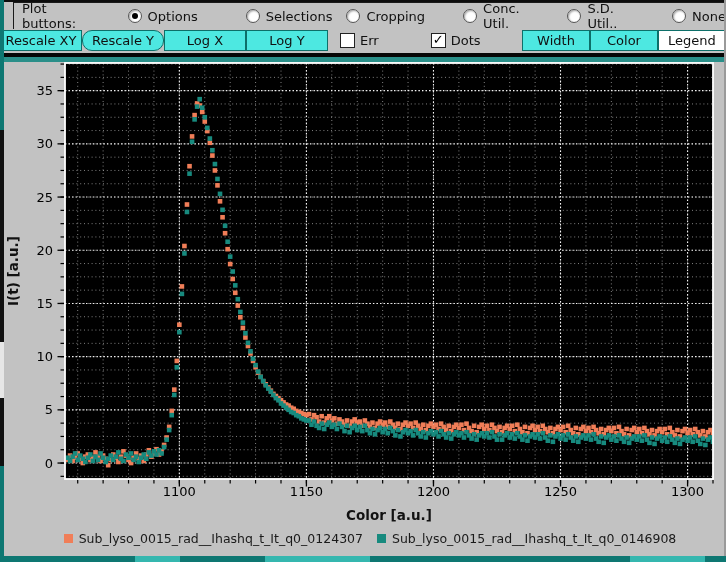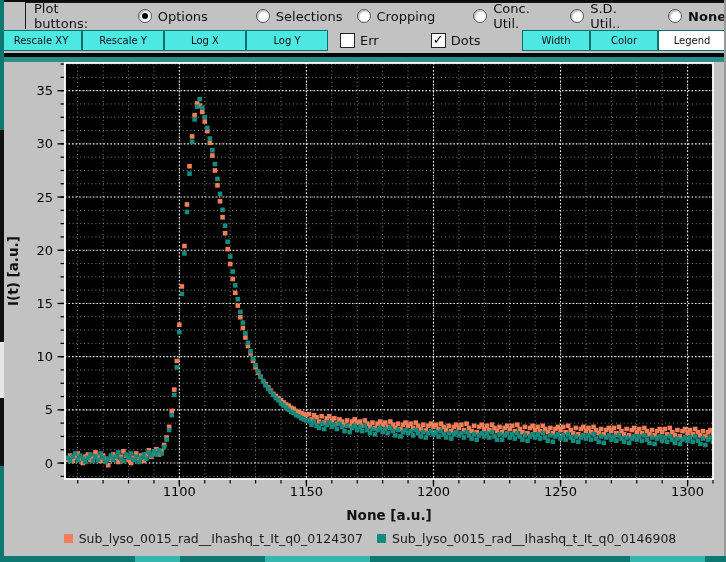--- a/index.html
+++ b/index.html
@@ -8,29 +8,29 @@
   
   .top-edge{position:absolute;left:0;top:0;right:0;height:2px;background:#0c0c0c;z-index:9}
   .right-edge{position:absolute;right:0;top:0;width:2px;height:562px;background:#9a9a9a;z-index:9}
   .left-strip{position:absolute;left:0;top:0;width:4px;height:562px;z-index:9;background:#101010}
   .left-strip .seg{position:absolute;left:0;width:4px}
   .bottom-strip{position:absolute;left:0;right:0;bottom:0;height:6px;background:#0e7772;z-index:9}
   .bottom-strip .seg{position:absolute;top:0;height:6px;background:#35b7af}
   
   .toolbar{position:absolute;left:0;top:2px;right:0;height:51px;z-index:8;background:#c2c2c2;
            border-bottom:4px solid #060606;box-shadow:0 5px 0 #2a8f89}
-  .row1{display:flex;align-items:center;height:26px;margin-left:25px;border-left:1px solid #1a1a1a;
+  .row1{display:flex;align-items:center;height:26px;margin-left:13px;border-left:1px solid #1a1a1a;
         border-top:1px solid #1a1a1a;font-size:13px;padding-left:8px}
   .row1 .cap{margin-right:10px}
   .radio-item{display:flex;align-items:center;gap:6px;margin-right:0}
   .radio{width:12px;height:12px;border-radius:50%;background:#fff;border:1px solid #555;
          box-shadow:inset 1px 1px 2px rgba(0,0,0,.35);position:relative;flex:none}
   .radio.sel::after{content:"";position:absolute;left:3px;top:3px;width:6px;height:6px;border-radius:50%;background:#000}
   .row2{display:flex;align-items:stretch;height:21px;margin-top:1px}
-  .tb-btn{display:flex;align-items:center;justify-content:center;font-size:10px;
+  .tb-btn{display:flex;align-items:center;justify-content:center;font-size:13px;
           border:1px solid #0d6f69;background:#4de8e1;flex:none;cursor:default}
   .btn-l{width:80px}
   .btn-r{width:66px}
   .cb-item{display:flex;align-items:center;gap:5px;font-size:13px}
   .cb{width:13px;height:13px;background:#fff;border:1px solid #222;flex:none;
       font-size:13px;line-height:12px;text-align:center;font-weight:bold;color:#000}
   
   .ylabel{position:absolute;top:271px;left:13px;transform:translate(-50%,-50%) rotate(-90deg);
           font-weight:bold;font-size:13.5px;white-space:nowrap;z-index:3}
   .xlabel{position:absolute;top:507px;left:389px;transform:translateX(-50%);
@@ -74,29 +74,29 @@
           <span>Cropping</span>
         </span>
         <span class="radio-item" style="margin-left: 38px;">
           <span class="radio"></span>
           <span>Conc. Util.</span>
         </span>
         <span class="radio-item" style="margin-left: 22px;">
           <span class="radio"></span>
           <span>S.D. Util..</span>
         </span>
-        <span class="radio-item" style="margin-left: 28px; font-weight: bold;">
+        <span class="radio-item" style="margin-left: 28px;">
           <span class="radio"></span>
           <span>None</span>
         </span>
       </span>
   </div>
   <div class="row2" id="button-row">
       <div class="tb-btn btn-l" style="background: rgb(77, 232, 225);">Rescale XY</div>
-      <div class="tb-btn btn-l" style="background: rgb(77, 232, 225);">Rescale Y</div>
+      <div class="tb-btn btn-l" style="background: rgb(77, 232, 225); border-radius: 10px;">Rescale Y</div>
       <div class="tb-btn btn-l" style="background: rgb(77, 232, 225);">Log X</div>
       <div class="tb-btn btn-l" style="background: rgb(77, 232, 225);">Log Y</div>
       <span class="cb-item" style="margin-left: 12px;">
         <span class="cb"></span>
         <span>Err</span>
       </span>
       <span class="cb-item" style="margin-left: 52px;">
         <span class="cb">✓</span>
         <span>Dots</span>
       </span>
@@ -780,21 +780,21 @@
         <rect x="703.0764705882353" y="442.6539641943734" width="4.6" height="4.6"></rect>
         <rect x="705.6176470588235" y="437.3342710997442" width="4.6" height="4.6"></rect>
         <rect x="708.1588235294118" y="435.2063938618926" width="4.6" height="4.6"></rect>
         <rect x="710.7" y="439.4621483375959" width="4.6" height="4.6"></rect>
       </g>
     </g>
     <rect x="65" y="63" width="648" height="416" fill="none" stroke="#ffffff" stroke-width="1.8"></rect>
   </svg>
 
 <div class="ylabel">I(t) [a.u.]</div>
-<div class="xlabel">None [a.u.]</div>
+<div class="xlabel">Color [a.u.]</div>
 <div class="legend" id="legend">
   <span class="legend-entry">
     <span class="legend-marker" style="background: rgb(240, 126, 88);"></span>
     <span>Sub_lyso_0015_rad__Ihashq_t_It_q0_0124307</span>
   </span>
   <span class="legend-entry">
     <span class="legend-marker" style="background: rgb(23, 138, 126);"></span>
     <span>Sub_lyso_0015_rad__Ihashq_t_It_q0_0146908</span>
   </span>
 </div>

